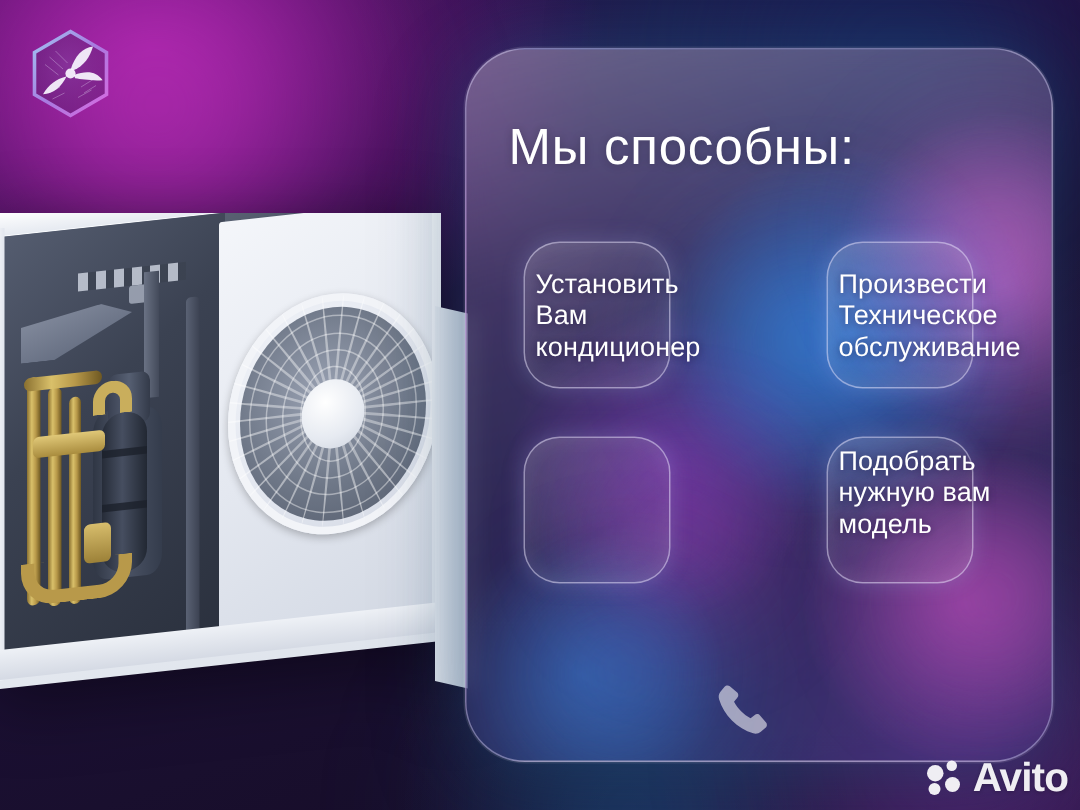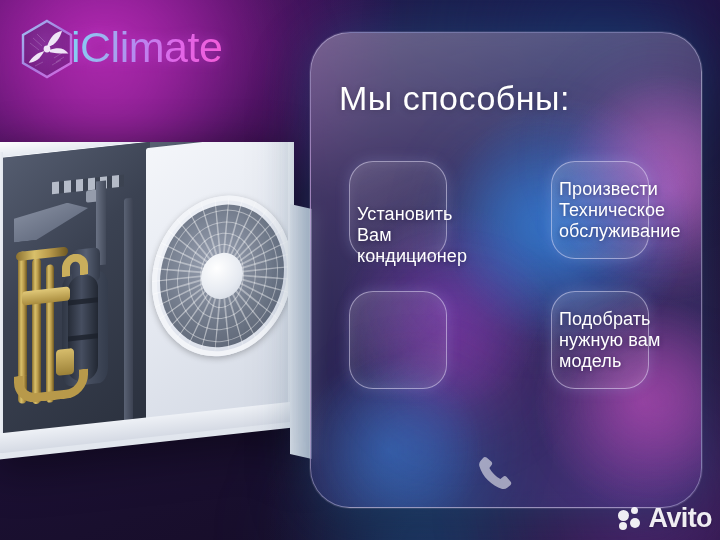--- a/index.html
+++ b/index.html
@@ -226,24 +226,24 @@
   .pill.p2 { left:240px; top:128px; }
   .pill.p3 { left:38px;  top:258px; }
   .pill.p4 { left:240px; top:258px; }
 
   .pill-label {
     position:absolute; font-size:18px; font-weight:400; color:#ffffff;
     line-height:1.17; letter-spacing:0.1px; white-space:pre-line;
     text-shadow:0 1px 5px rgba(20,10,45,0.45);
     z-index:3;
   }
-  .pill-label.l1 { left:46px;  top:146px;margin-top:25px; }
+  .pill-label.l1 { left:46px;  top:146px; }
   .pill-label.l2 { left:248px; top:146px; }
   .pill-label.l3 { left:46px;  top:276px; }
-  .pill-label.l4 { left:248px; top:276px; }
+  .pill-label.l4 { left:248px; top:264px; }
 
   .consult {
     position:absolute; left:52px; top:370px;
     font-size:32px; font-weight:300; color:#ffffff;
     letter-spacing:0.4px; white-space:nowrap;
     text-shadow:0 1px 6px rgba(0,0,0,0.25);
   }
   .phone-icon {
     position:absolute; left:164px; top:420px;
     width:42px; height:42px;
@@ -299,21 +299,20 @@
           <path d="M-2.2,1.1 C-6.5,9.6 -11.3,13.4 -18.3,13.8 C-14.6,7.4 -9.3,3.6 -3.3,2.2 Z"></path>
           <circle cx="0" cy="0" r="3.4"></circle>
         </g>
         <g stroke="rgba(240,236,255,0.45)" stroke-width="0.45" fill="none">
           <path d="M19,16 L27,24 M15,20 L24,28 M12,25 L21,32"></path>
           <path d="M36,40 L44,35 M38,44 L46,39 M34,47 L43,42"></path>
           <path d="M14,44 L22,40 M17,48 L25,44"></path>
         </g>
       </svg>
     </div>
-    <div class="logo-text">iClimate</div>
   </div>
 
   <div id="ac-photo">
     <div class="ac-body">
       <div class="ac-shell"></div>
       <div class="ac-inner">
         <div class="ac-darkpanel"></div>
         <div class="part chip-row"></div>
         <div class="part chip-box"></div>
         <div class="part vent-a"></div>

